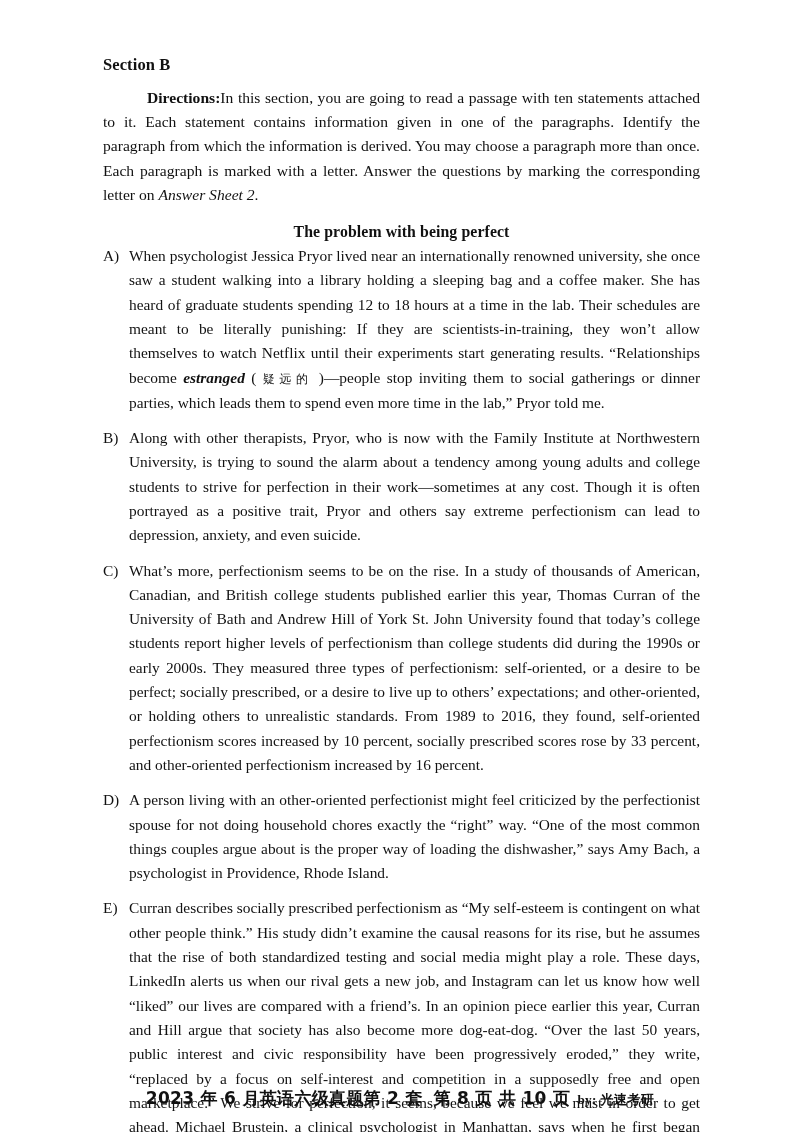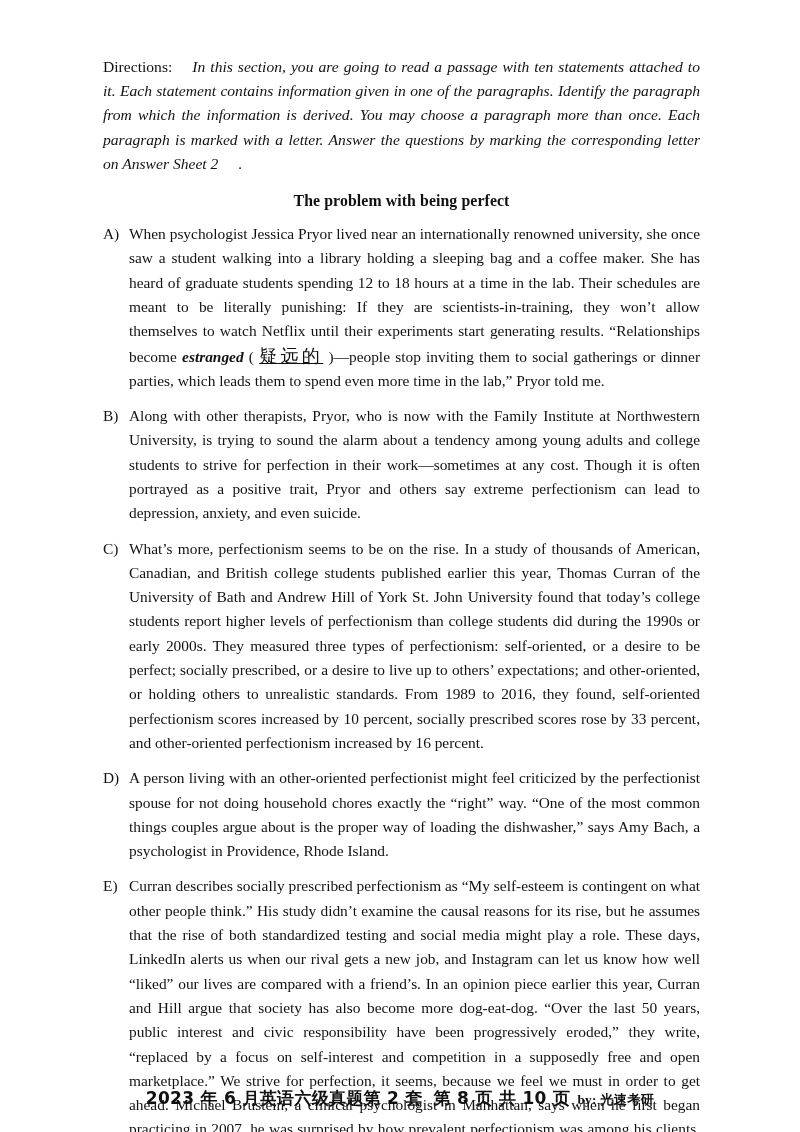--- a/index.html
+++ b/index.html
@@ -29,36 +29,35 @@
     letter-spacing: 0.1px;
   }
   .directions {
     font-size: 15.6px;
     line-height: 24.2px;
     text-align: justify;
     margin: 0 0 16px 0;
     width: 597px;
   }
   .directions .dir-label {
-    font-weight: normal;
+    font-weight: bold;
     font-style: normal;
+    margin-left: 44px;
   }
   .directions .dir-body {
-    font-style: italic;
-    margin-left: 20px;
   }
   .directions .dir-sheet {
     font-style: italic;
     font-weight: normal;
   }
   .passage-title {
     font-size: 15.8px;
     font-weight: bold;
     text-align: center;
-    margin: 0 0 12px 0;
+    margin: 0 0 3px 0;
     width: 597px;
     letter-spacing: 0.1px;
   }
   .para {
     position: relative;
     width: 597px;
     padding-left: 26px;
     box-sizing: border-box;
     font-size: 15.4px;
     line-height: 24.3px;
@@ -68,23 +67,22 @@
   }
   .para .para-label {
     position: absolute;
     left: 0;
     top: 0;
     font-size: 15.4px;
     line-height: 24.3px;
   }
   .para .zh {
     font-family: "DejaVu Sans", "Liberation Sans", sans-serif;
-    font-size: 18px;
+    font-size: 12px;
     letter-spacing: 2px;
-    text-decoration: underline;
   }
   .para i {
     font-style: italic;
     font-weight: bold;
   }
   .footer {
     position: absolute;
     left: 0;
     right: 0;
     bottom: 22px;
@@ -96,20 +94,21 @@
   .footer .zh {
     font-family: "DejaVu Sans", "Liberation Sans", sans-serif;
     font-size: 17px;
   }
 </style>
 </head>
 <body>
 
 <div class="page">
 
+  <h1 class="section-heading">Section B</h1>
 
   <p class="directions"><span class="dir-label">Directions:</span><span class="dir-body">In this section, you are going to read a passage with ten statements attached to it. Each statement contains information given in one of the paragraphs. Identify the paragraph from which the information is derived. You may choose a paragraph more than once. Each paragraph is marked with a letter. Answer the questions by marking the corresponding letter on </span><span class="dir-sheet">Answer Sheet 2</span><span class="dir-body">.</span></p>
 
   <h2 class="passage-title">The problem with being perfect</h2>
 
   <div class="para">
     <span class="para-label">A)</span><span>When psychologist Jessica Pryor lived near an internationally renowned university, she once saw a student walking into a library holding a sleeping bag and a coffee maker. She has heard of graduate students spending 12 to 18 hours at a time in the lab. Their schedules are meant to be literally punishing: If they are scientists-in-training, they won’t allow themselves to watch Netflix until their experiments start generating results. “Relationships become </span><i>estranged</i><span> ( </span><span class="zh">疑远的</span><span> )</span><span>—people stop inviting them to social gatherings or dinner parties, which leads them to spend even more time in the lab,” Pryor told me.</span>
   </div>
 
   <div class="para">

